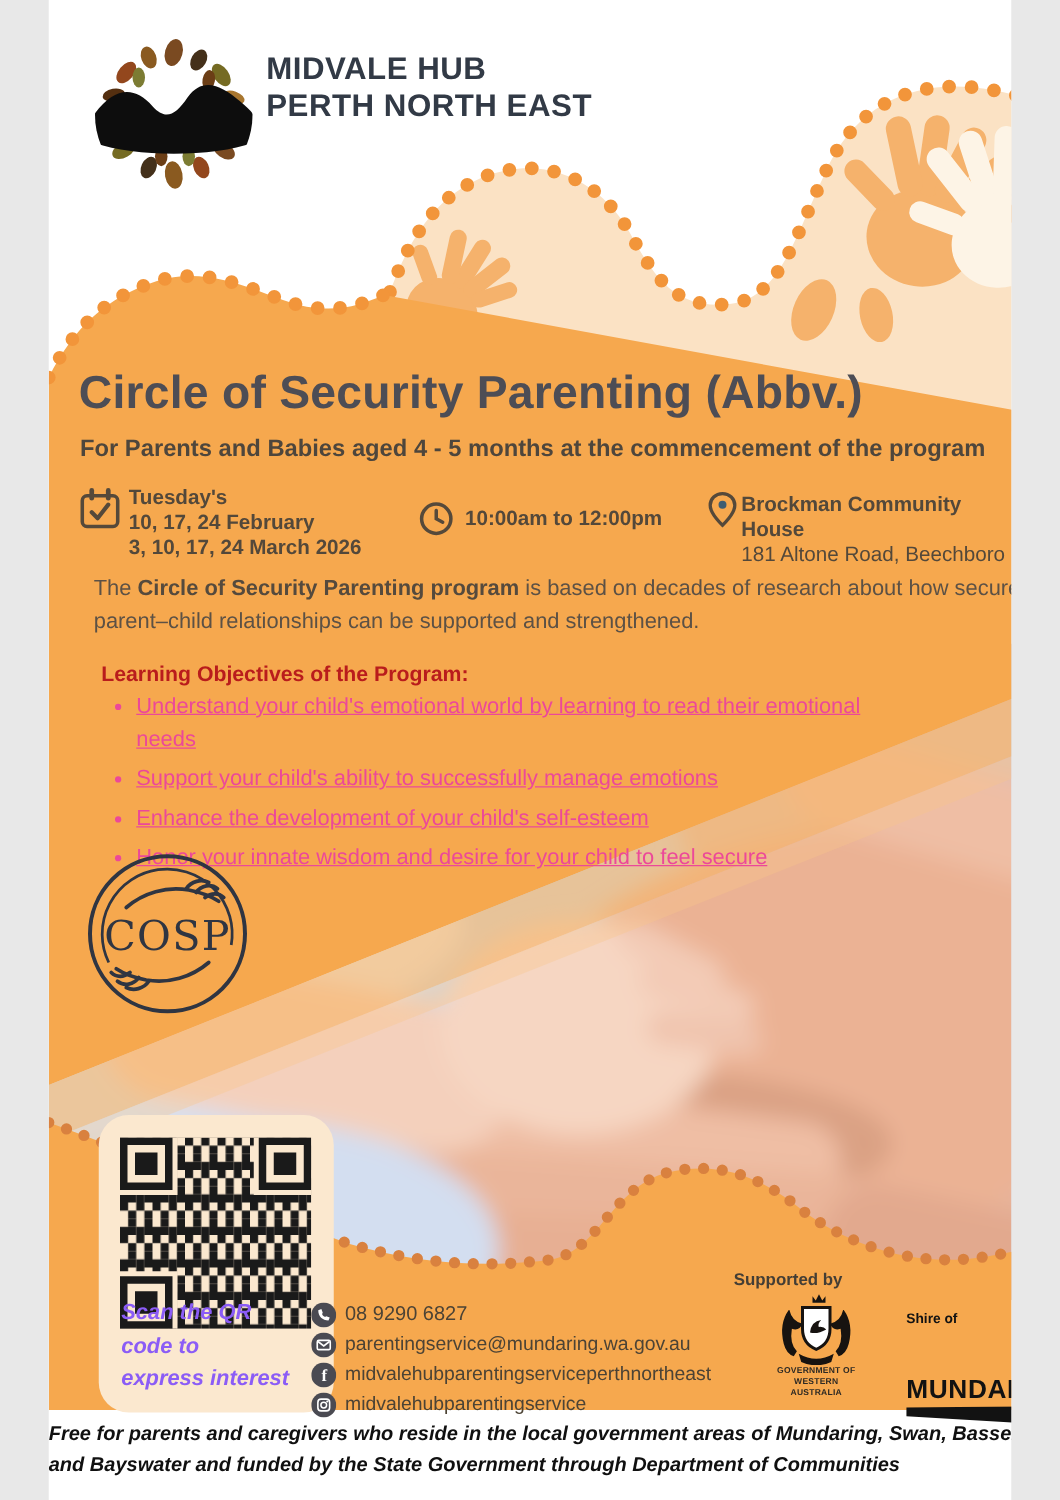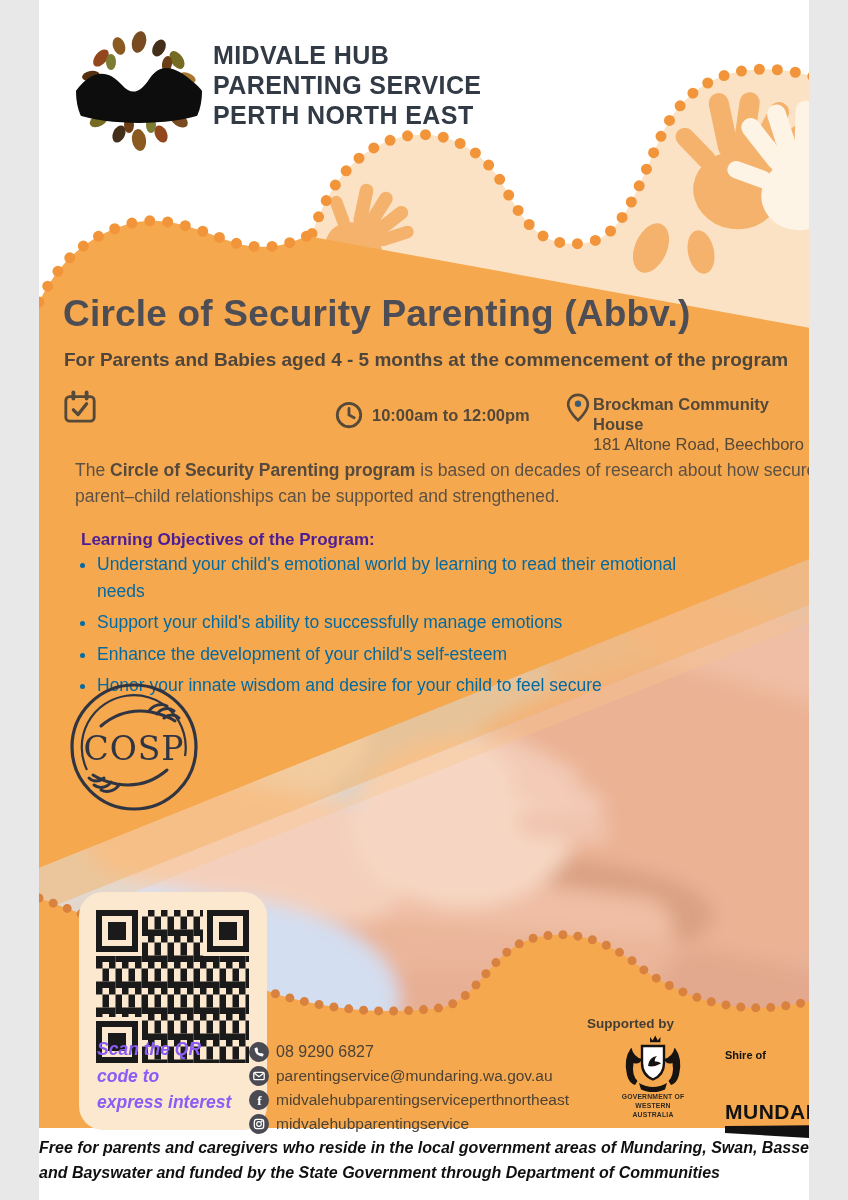--- a/index.html
+++ b/index.html
@@ -12,23 +12,23 @@
   
   .hero-title{left:24px;top:293px;font-size:37px;font-weight:700;color:#4d4d55;letter-spacing:.2px;}
   .hero-sub{left:25px;top:349px;font-size:19px;font-weight:700;color:#4e463c;}
   
   .detail-text{font-size:16.5px;font-weight:700;color:#53483a;line-height:1.2;}
   .addr{font-weight:400;}
   
   .about{left:36px;top:457px;width:780px;font-size:17.5px;line-height:1.5;color:#5c5145;}
   .about b{font-weight:700;color:#554a3d;}
   
-  .obj-head{left:42px;top:530px;font-size:17px;font-weight:700;color:#4c1d95;}
-  .obj-list{left:38px;top:551px;width:605px;margin:0;padding:0 0 0 20px;
-            font-size:17.5px;line-height:1.52;color:#0369a1;}
+  .obj-head{left:42px;top:530px;font-size:17px;font-weight:700;color:#b91c1c;}
+  .obj-list{left:50px;top:551px;width:605px;margin:0;padding:0 0 0 20px;
+            font-size:17.5px;line-height:1.52;color:#ec4899;text-decoration:underline;}
   .obj-list li{margin-bottom:5px;}
   
   .qr-panel{left:40px;top:892px;width:188px;height:238px;background:#fbe8cf;border-radius:24px;}
   .qr-caption{left:58px;top:1036px;font-size:17.5px;font-weight:700;font-style:italic;
               color:#8b5cf6;line-height:1.52;}
   
   .contact{left:210px;top:1042px;}
   .c-row{display:flex;align-items:center;margin-bottom:4px;height:20px;}
   .c-row .txt{margin-left:7px;font-size:15.5px;color:#4c4335;}
   .c-row .txt.phone{font-size:16px;}
@@ -150,35 +150,39 @@
         <ellipse cx="114" cy="72" rx="5" ry="8" fill="#542f10" transform="rotate(-85 114 72)"></ellipse>
         <ellipse cx="54" cy="97" rx="5" ry="8" fill="#6b3e16"></ellipse>
         <ellipse cx="76" cy="97" rx="5" ry="8" fill="#7c7c33"></ellipse>
       </g>
       <path d="M0,64 C16,42 32,40 47,57 C57,68 65,65 75,50 C87,33 102,40 117,53 C122,57 126,61 128,64
                L128,86 C96,98 32,98 0,86 Z" fill="#0d0d0d"></path>
     </g>
   </svg>
   <div class="abs org-title">
     <div>MIDVALE HUB</div>
-    <div>PARENTING SERVICE</div>
     <div>PERTH NORTH EAST</div>
   </div>
 
   <div class="abs hero-title">Circle of Security Parenting (Abbv.)</div>
   <div class="abs hero-sub">For Parents and Babies aged 4 - 5 months at the commencement of the program</div>
 
   <svg class="abs" style="left:24px;top:390px;" width="34" height="34" viewBox="0 0 36 36">
     <g fill="none" stroke="#55493a" stroke-width="3">
       <rect x="3" y="7" width="30" height="26" rx="4"></rect>
       <line x1="11" y1="2.5" x2="11" y2="9" stroke-width="4" stroke-linecap="round"></line>
       <line x1="25" y1="2.5" x2="25" y2="9" stroke-width="4" stroke-linecap="round"></line>
       <polyline points="11,21 16,26 25,14.5" stroke-width="3.5" stroke-linecap="round" stroke-linejoin="round"></polyline>
     </g>
   </svg>
+  <div class="abs detail-text" style="left:64px;top:389px;">
+    <div>Tuesday's</div>
+    <div>10, 17, 24 February</div>
+    <div>3, 10, 17, 24 March 2026</div>
+  </div>
 
   <svg class="abs" style="left:295px;top:400px;" width="30" height="30" viewBox="0 0 32 32">
     <g fill="none" stroke="#55493a" stroke-width="3" stroke-linecap="round">
       <circle cx="16" cy="16" r="12.5"></circle>
       <path d="M16,9 L16,16 L21.5,19"></path>
     </g>
   </svg>
   <div class="abs detail-text" style="left:333px;top:406px;">10:00am to 12:00pm</div>
 
   <svg class="abs" style="left:524px;top:392px;" width="30" height="32" viewBox="0 0 32 34">

